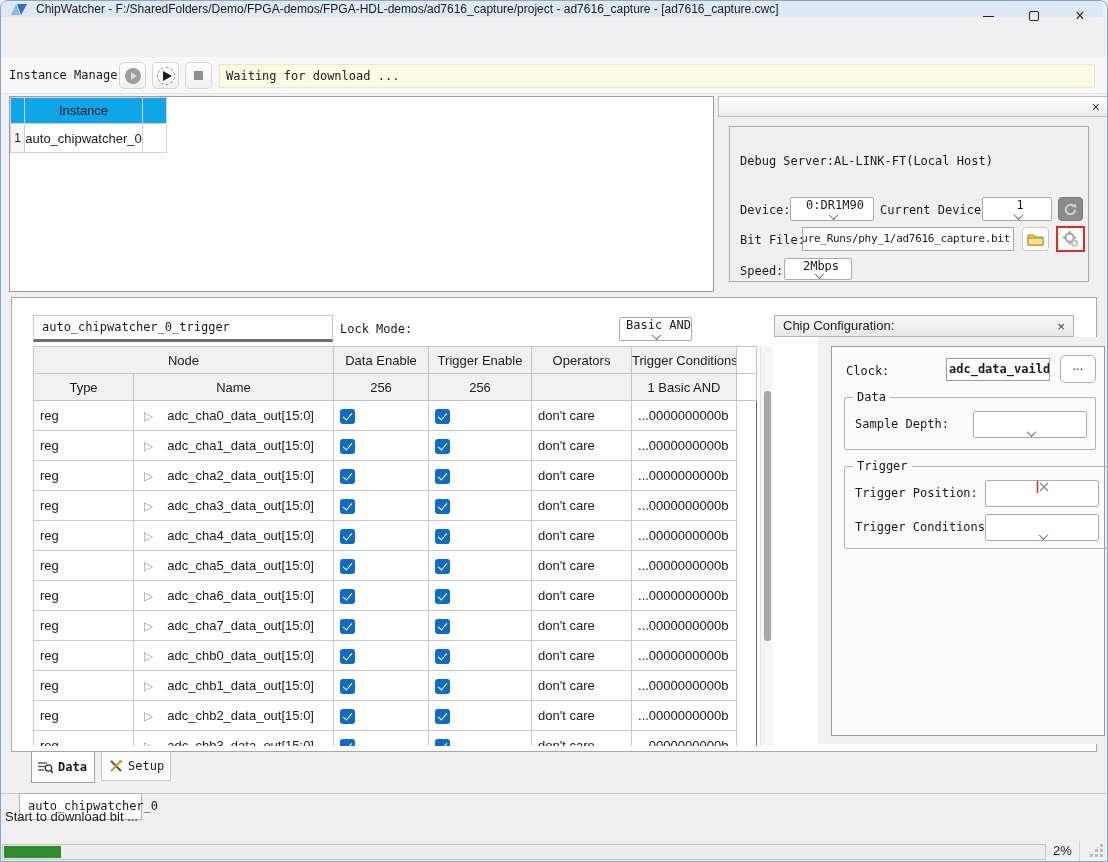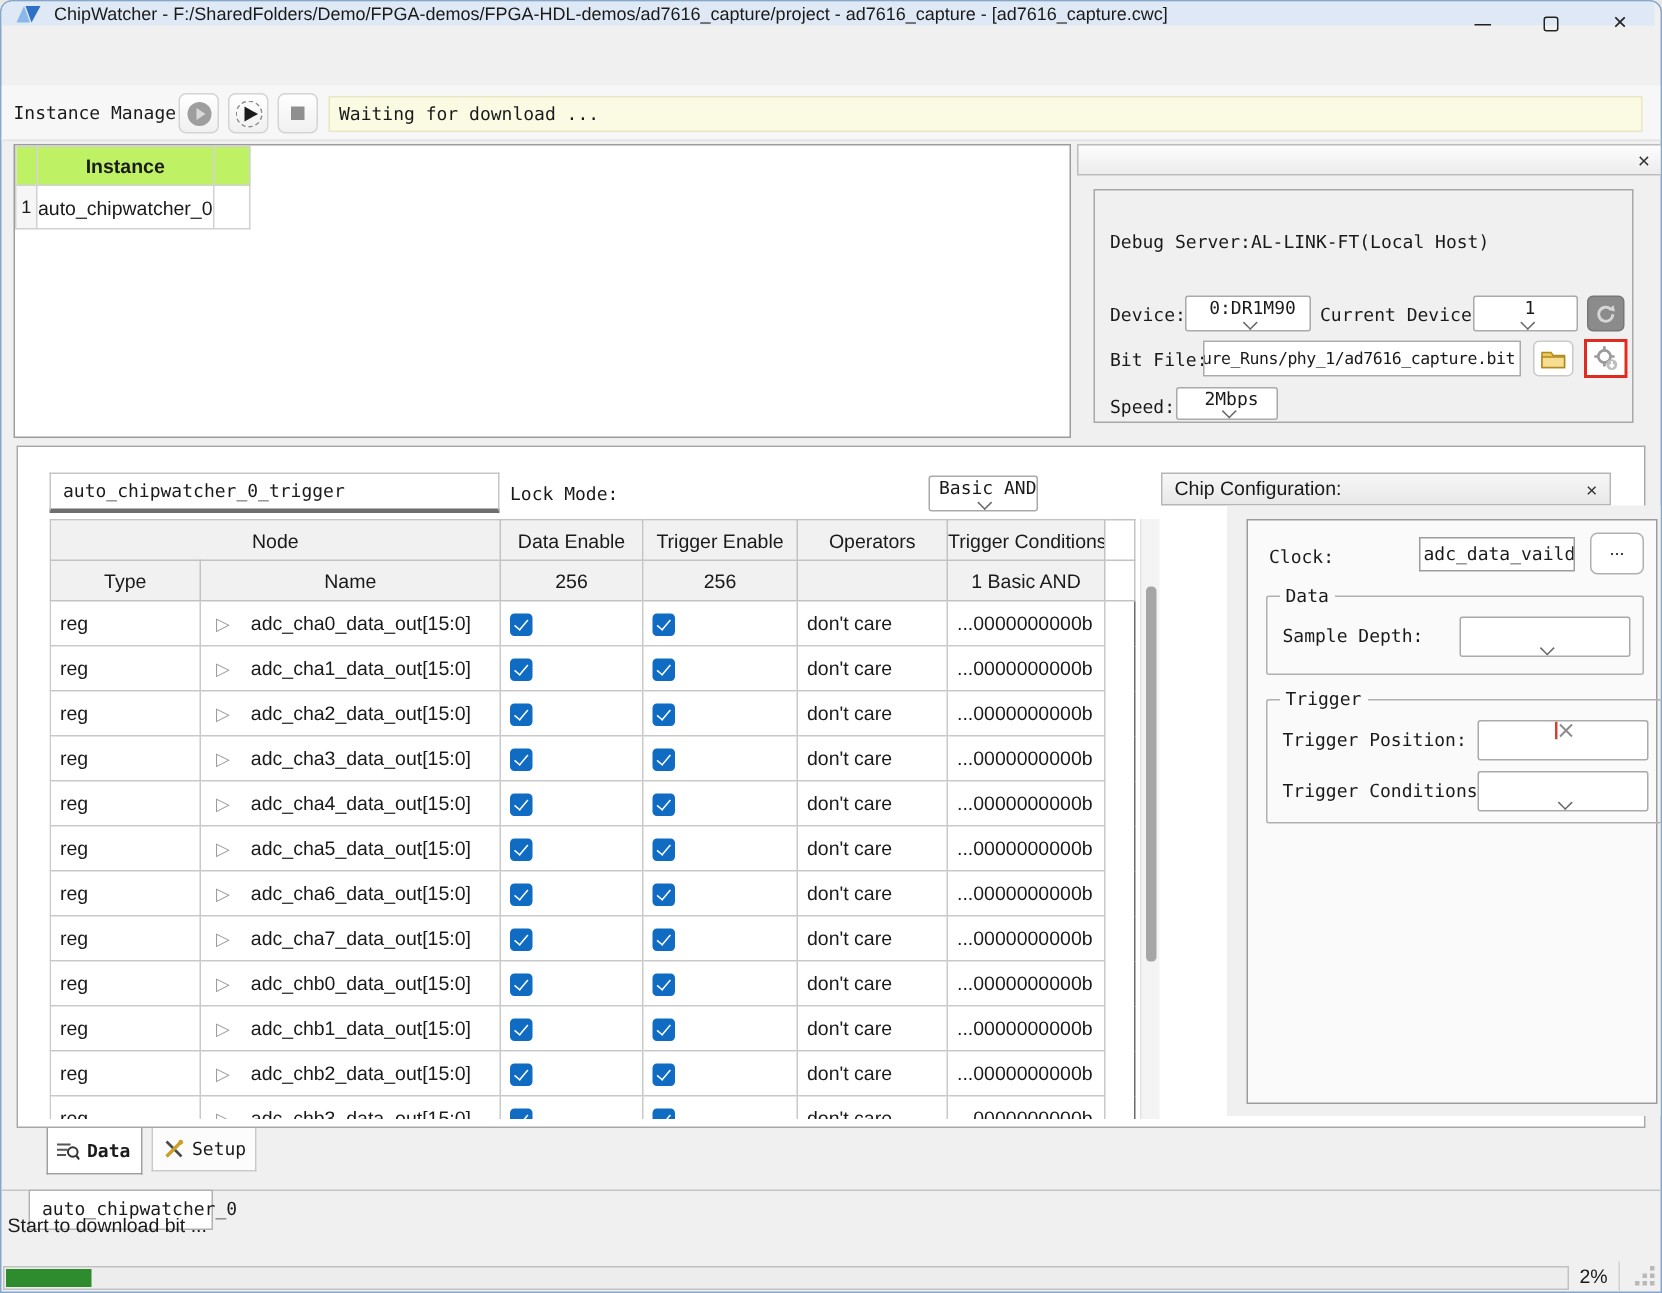--- a/index.html
+++ b/index.html
@@ -43,21 +43,21 @@
   .icon-play-black::after{ content:''; position:absolute; left:5px; top:3px;
     border-left:9px solid #1c1c1c; border-top:5px solid transparent; border-bottom:5px solid transparent; }
   .icon-stop{ width:9px; height:9px; background:#8f8f8f; }
   .status-strip{ position:absolute; left:218px; right:12px; top:7px; height:24px; background:var(--status-yellow);
     border:1px solid #e8e6c6; font-size:12px; line-height:22px; padding-left:6px; }
 
   
   .instance-panel{ position:absolute; left:8px; top:95px; width:705px; height:196px; background:#fff; border:1px solid #9c9c9c; }
   .instance-table{ border-collapse:collapse; font-size:13px; }
   .instance-table th,.instance-table td{ border:1px solid #d2d2d2; }
-  .instance-table th{ background:#bef264; height:26px; font-weight:bold; }
+  .instance-table th{ background:#0ea5e9; height:26px; font-weight:normal; }
   .instance-table td{ height:29px; background:#fff; }
   .ic-corner{ width:14px; background:#f1f1f1; }
   .ic-name{ width:118px; text-align:center; }
   .ic-extra{ width:24px; }
   td.ic-corner{ background:#f6f6f6; text-align:center; font-size:12px; }
 
   
   .dock-header{ position:absolute; left:717px; top:95px; width:391px; height:21px;
     background:linear-gradient(#fdfdfd,#ececec); border:1px solid #bdbdbd; }
   .dock-close{ position:absolute; right:8px; top:1px; font-size:14px; color:#333; line-height:18px; }
@@ -112,21 +112,21 @@
   .v-thumb{ position:absolute; left:3px; top:45px; width:7px; height:250px; background:#a6a6a6; border-radius:3px; }
 
   
   .cc-header{ position:absolute; left:762px; top:17px; width:300px; height:22px;
     background:linear-gradient(#f7f7f7,#e8e8e8); border:1px solid #b5b5b5; font-size:13px; line-height:20px; padding-left:8px; }
   .cc-close{ position:absolute; right:8px; top:1px; font-size:13px; color:#333; }
   .cc-body{ position:absolute; left:806px; top:39px; width:300px; height:407px; background:#f0f0f0; }
   .cc-groupbox{ position:absolute; left:13px; top:9px; width:274px; height:390px; border:1px solid #9c9c9c; background:#fafafa; }
   .lbl-clock{ position:absolute; left:14px; top:17px; font-size:12px; }
   .inp-clock{ position:absolute; left:114px; top:11px; width:104px; height:23px; background:#fff; border:1px solid #9c9c9c;
-    font-family:"DejaVu Sans Mono",monospace; font-size:12px; line-height:21px; padding-left:2px; white-space:nowrap; overflow:hidden; }
+    font-family:"DejaVu Sans Mono",monospace; font-size:12px; line-height:21px; padding-left:2px; white-space:nowrap; overflow:hidden;font-weight:bold; }
   .btn-browse{ position:absolute; left:228px; top:8px; width:36px; height:28px; background:#fff; border:1px solid #b0b0b0;
     border-radius:5px; text-align:center; font-size:12px; line-height:20px; }
   .cc-fieldset{ position:absolute; left:12px; width:252px; border:1px solid #b0b0b0; border-radius:2px; }
   .fs-data{ top:43px; height:60px; }
   .fs-trigger{ top:112px; height:90px; }
   .cc-legend{ font-size:12px; font-family:"DejaVu Sans Mono",monospace; padding:0 4px; margin-left:8px; }
   .cfg-row{ display:flex; align-items:center; justify-content:space-between; margin:6px 8px 0 2px; height:28px; position:relative; }
   .cfg-row .lbl{ font-size:12px; padding-left:8px; white-space:nowrap; }
   .cfg-sel{ position:relative; width:114px; height:27px; left:auto; top:auto; flex:0 0 auto;gap:18px; }
   .wave-icon{ margin-right:3px; flex:0 0 auto; }

